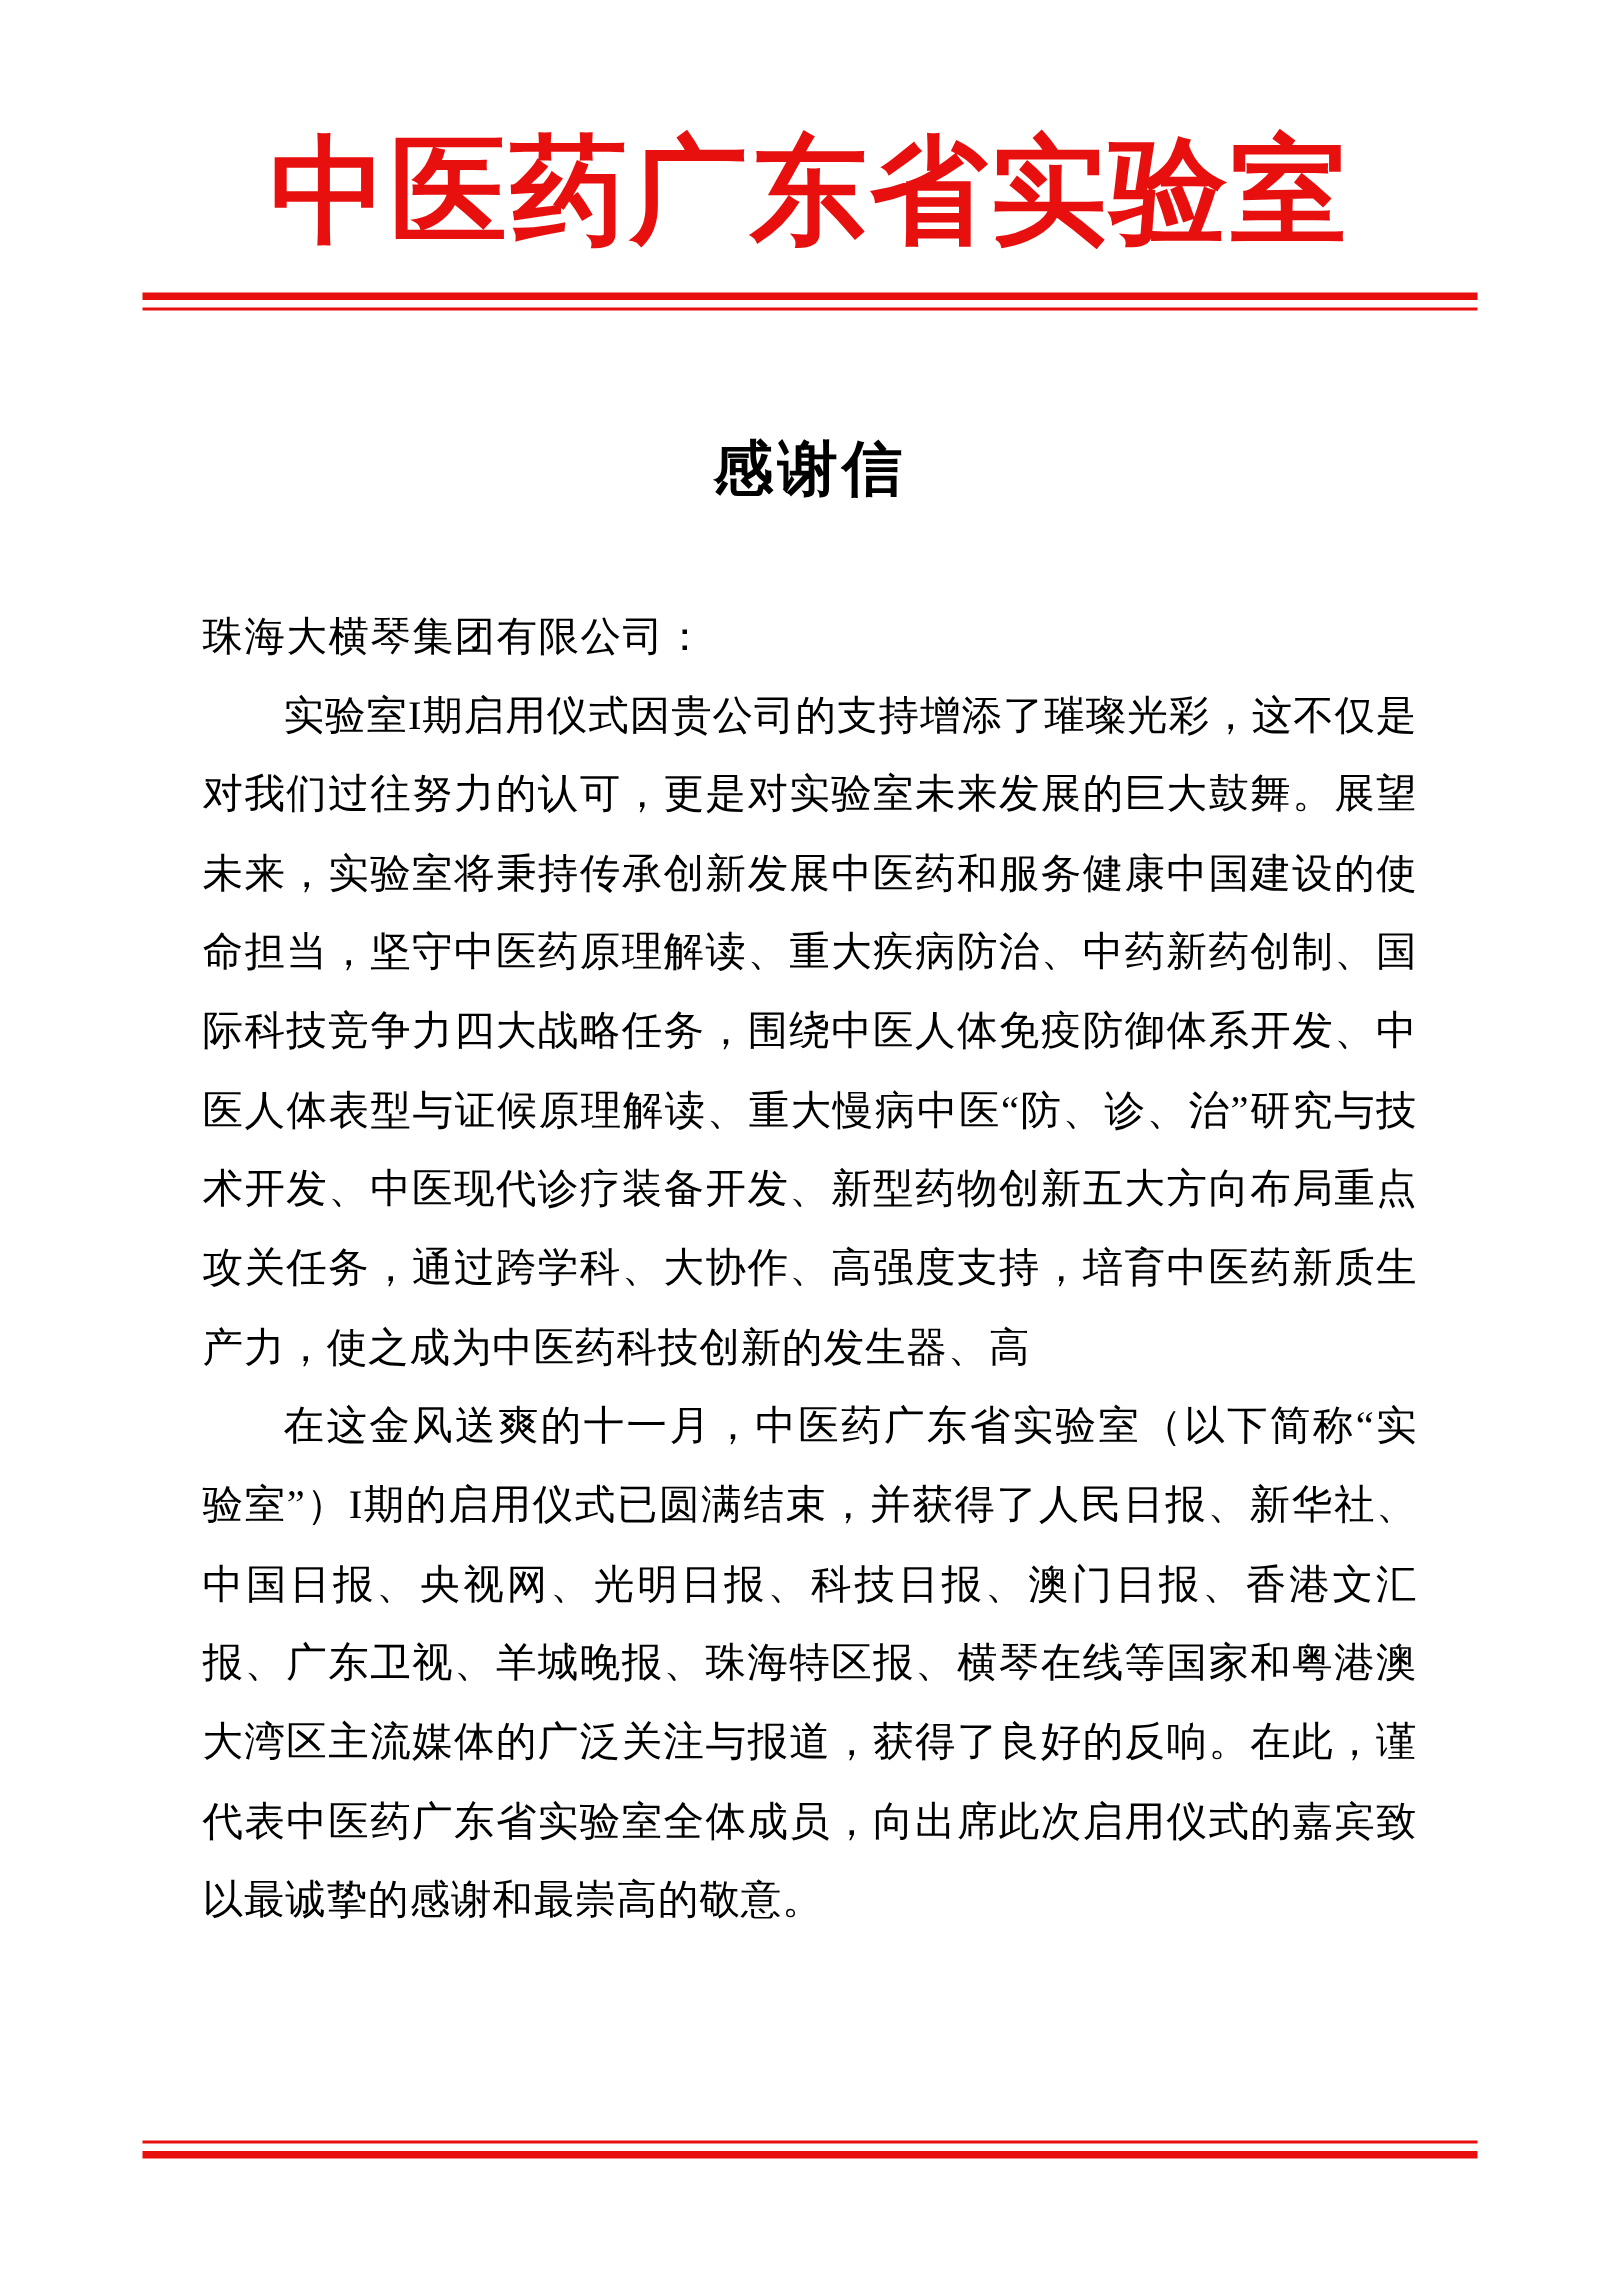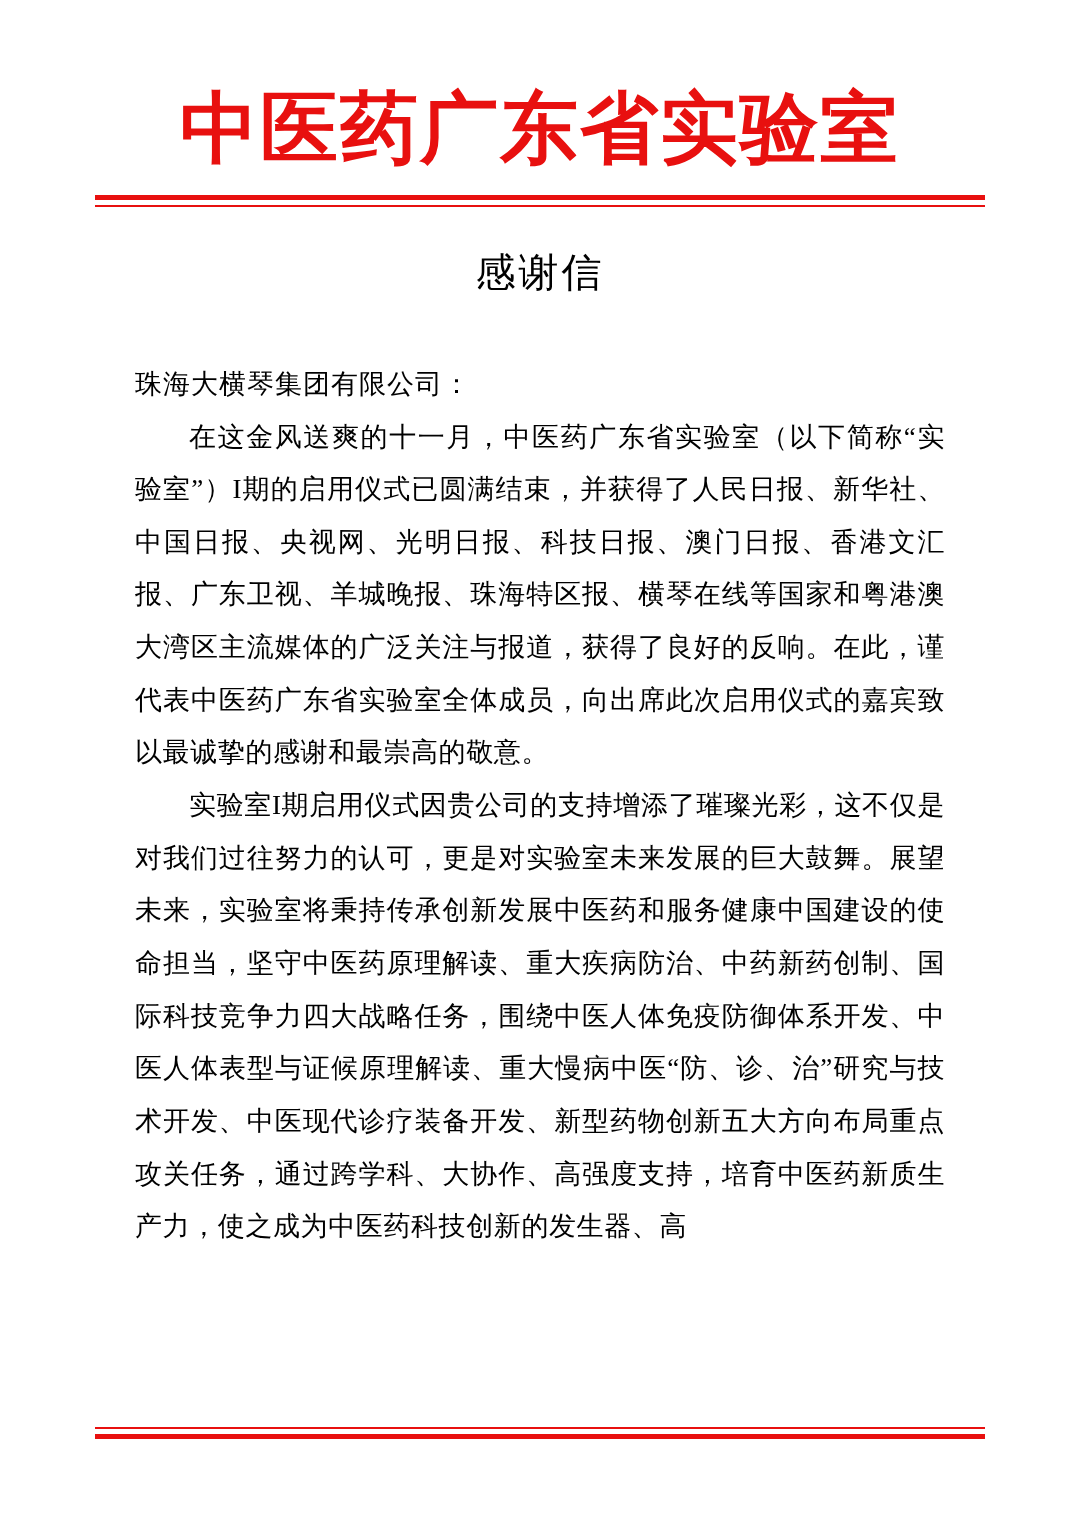--- a/index.html
+++ b/index.html
@@ -51,23 +51,23 @@
     height: 2px;
     background: #e8100f;
     width: 100%;
     margin-top: 5px;
   }
 
   
   .doc-title {
     text-align: center;
     font-size: 40px;
-    font-weight: 400;
+    font-weight: 700;
     letter-spacing: 3px;
-    margin-top: 38px;
+    margin-top: 78px;
     color: #000000;
     font-family: "DejaVu Serif", "Liberation Serif", serif;
   }
 
   
   .body-wrap {
     padding: 0 135px;
     margin-top: 58px;
     font-family: Liberation Serif, serif;
   }
@@ -117,22 +117,22 @@
     <div class="rule-wrap">
       <div class="rule-thick"></div>
       <div class="rule-thin"></div>
     </div>
   </div>
 
   <div class="doc-title">感谢信</div>
 
   <div class="body-wrap">
     <div class="salutation">珠海大横琴集团有限公司：</div>
+    <p class="para">实验室I期启用仪式因贵公司的支持增添了璀璨光彩，这不仅是对我们过往努力的认可，更是对实验室未来发展的巨大鼓舞。展望未来，实验室将秉持传承创新发展中医药和服务健康中国建设的使命担当，坚守中医药原理解读、重大疾病防治、中药新药创制、国际科技竞争力四大战略任务，围绕中医人体免疫防御体系开发、中医人体表型与证候原理解读、重大慢病中医“防、诊、治”研究与技术开发、中医现代诊疗装备开发、新型药物创新五大方向布局重点攻关任务，通过跨学科、大协作、高强度支持，培育中医药新质生产力，使之成为中医药科技创新的发生器、高</p>
     <p class="para">在这金风送爽的十一月，中医药广东省实验室（以下简称“实验室”）I期的启用仪式已圆满结束，并获得了人民日报、新华社、中国日报、央视网、光明日报、科技日报、澳门日报、香港文汇报、广东卫视、羊城晚报、珠海特区报、横琴在线等国家和粤港澳大湾区主流媒体的广泛关注与报道，获得了良好的反响。在此，谨代表中医药广东省实验室全体成员，向出席此次启用仪式的嘉宾致以最诚挚的感谢和最崇高的敬意。</p>
-    <p class="para">实验室I期启用仪式因贵公司的支持增添了璀璨光彩，这不仅是对我们过往努力的认可，更是对实验室未来发展的巨大鼓舞。展望未来，实验室将秉持传承创新发展中医药和服务健康中国建设的使命担当，坚守中医药原理解读、重大疾病防治、中药新药创制、国际科技竞争力四大战略任务，围绕中医人体免疫防御体系开发、中医人体表型与证候原理解读、重大慢病中医“防、诊、治”研究与技术开发、中医现代诊疗装备开发、新型药物创新五大方向布局重点攻关任务，通过跨学科、大协作、高强度支持，培育中医药新质生产力，使之成为中医药科技创新的发生器、高</p>
   </div>
 
   <div class="footer-rules">
     <div class="rule-thin-top"></div>
     <div class="rule-thick-bottom"></div>
   </div>
 
 </div>
 
 </body></html>

